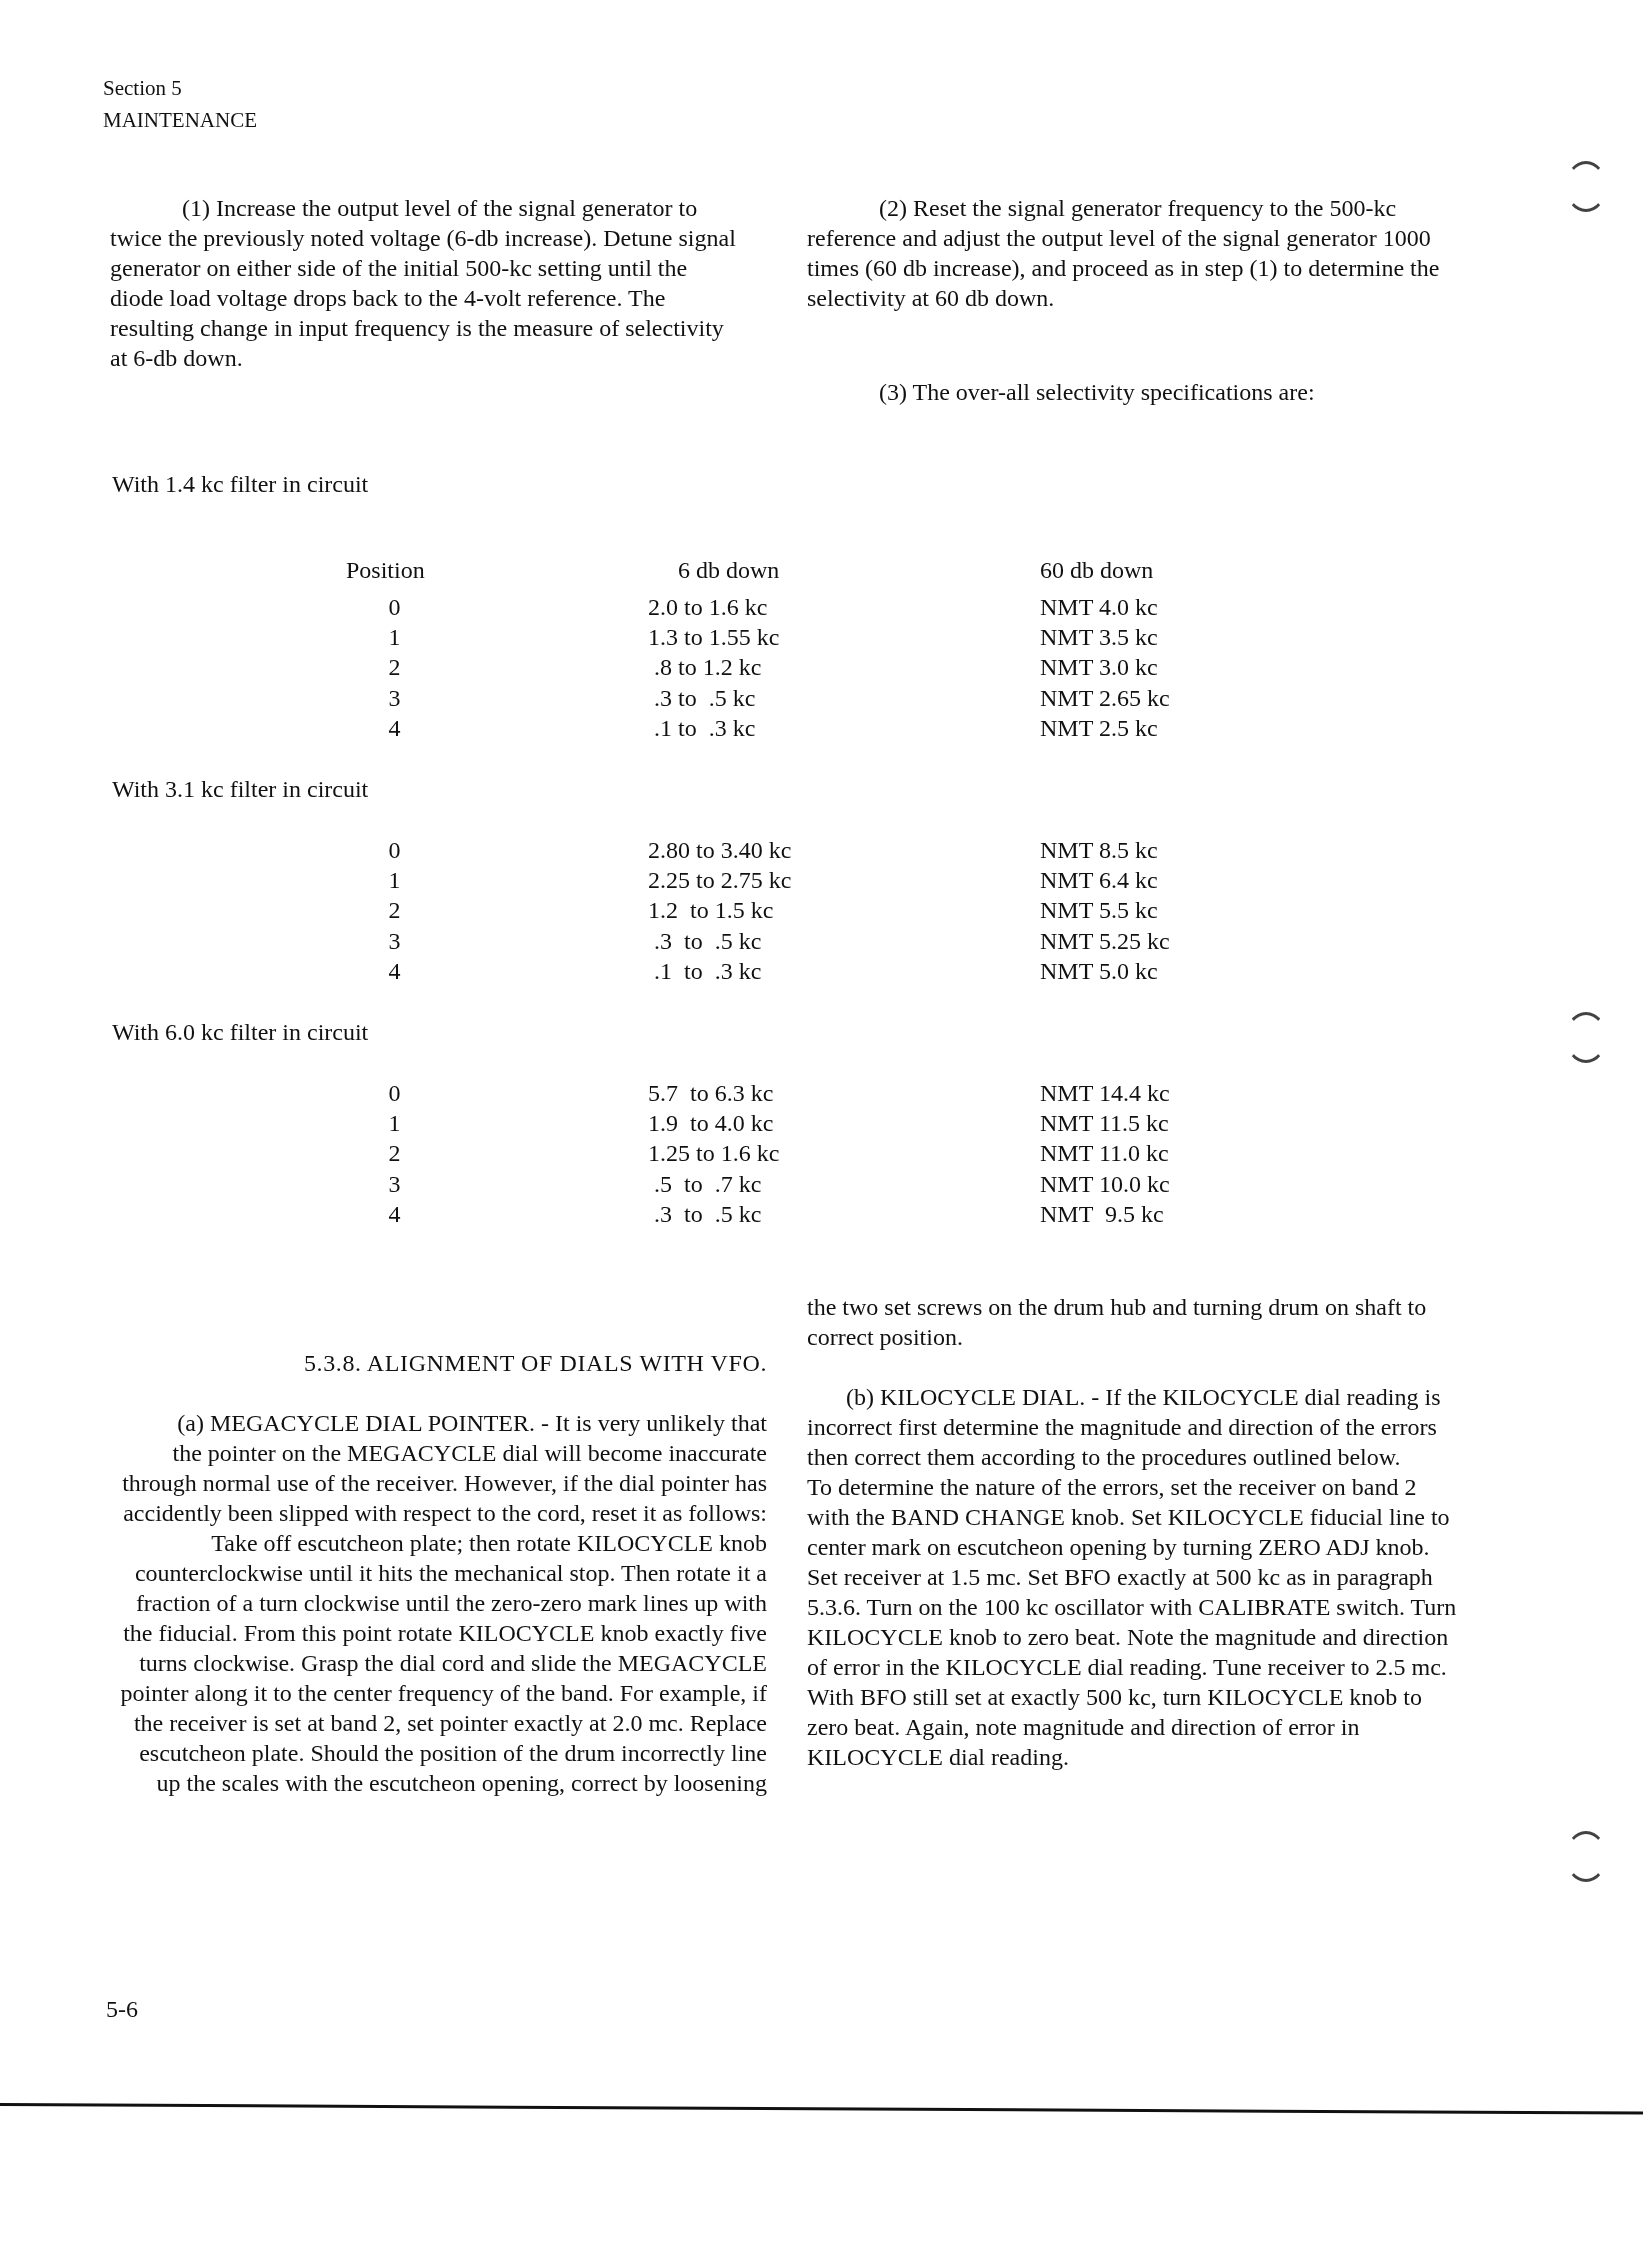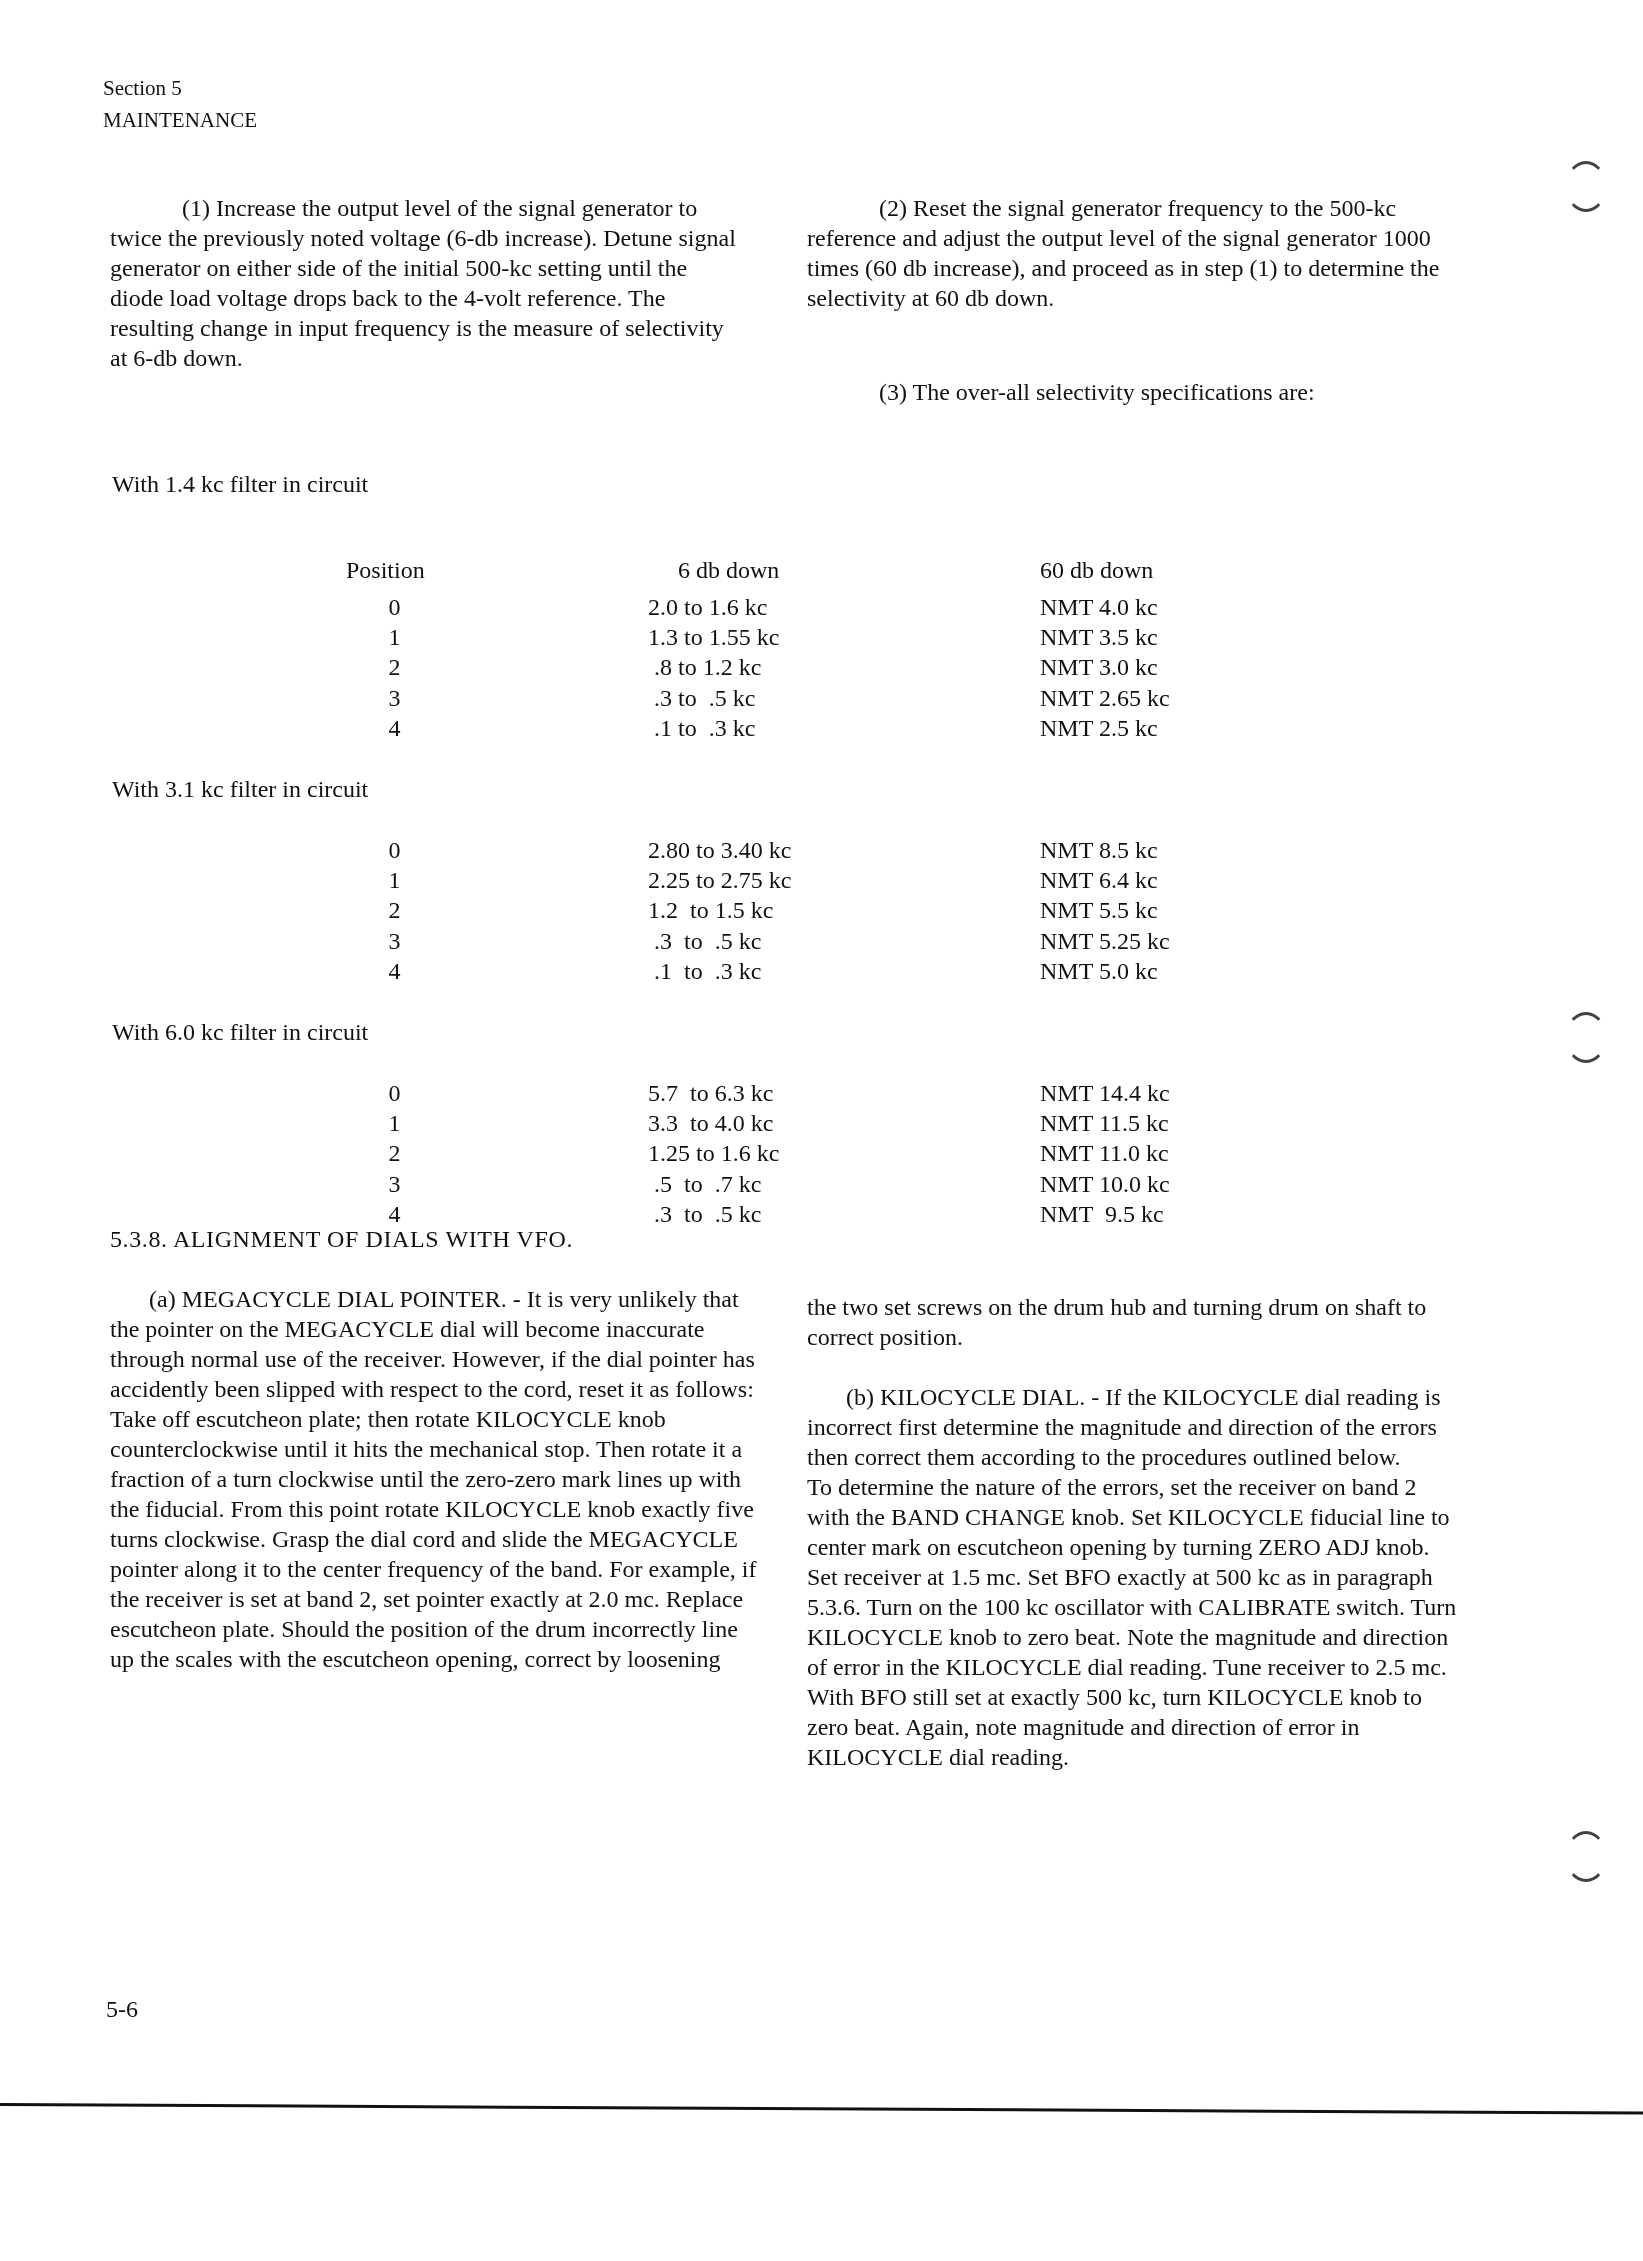--- a/index.html
+++ b/index.html
@@ -120,41 +120,41 @@
 
   <div class="filter-label" style="top:1017px;">With 6.0 kc filter in circuit</div>
 
   <div class="tbl-row" style="top:1078px;">
     <span class="c-pos">0</span>
     <span class="c-six">5.7  to 6.3 kc</span>
     <span class="c-sixty">NMT 14.4 kc</span>
   </div>
   <div class="tbl-row" style="top:1108px;">
     <span class="c-pos">1</span>
-    <span class="c-six">3.3  to 4.0 kc</span>
+    <span class="c-six">1.9  to 4.0 kc</span>
     <span class="c-sixty">NMT 11.5 kc</span>
   </div>
   <div class="tbl-row" style="top:1138px;">
     <span class="c-pos">2</span>
     <span class="c-six">1.25 to 1.6 kc</span>
     <span class="c-sixty">NMT 11.0 kc</span>
   </div>
   <div class="tbl-row" style="top:1169px;">
     <span class="c-pos">3</span>
     <span class="c-six"> .5  to  .7 kc</span>
     <span class="c-sixty">NMT 10.0 kc</span>
   </div>
   <div class="tbl-row" style="top:1199px;">
     <span class="c-pos">4</span>
     <span class="c-six"> .3  to  .5 kc</span>
     <span class="c-sixty">NMT  9.5 kc</span>
   </div>
 </div>
 
-<div class="col para" style="left:110px; top:1224px; width:657px;">
+<div class="col para" style="left:110px; top:1348px; width:657px;text-align:right;">
   <p class="section-title">5.3.8. ALIGNMENT OF DIALS WITH VFO.</p>
   <p class="indent-sm" style="margin-top:30px;">(a) MEGACYCLE DIAL POINTER. - It is very unlikely that the pointer on the MEGACYCLE dial will become inaccurate through normal use of the receiver. However, if the dial pointer has accidently been slipped with respect to the cord, reset it as follows: Take off escutcheon plate; then rotate KILOCYCLE knob counterclockwise until it hits the mechanical stop. Then rotate it a fraction of a turn clockwise until the zero-zero mark lines up with the fiducial. From this point rotate KILOCYCLE knob exactly five turns clockwise. Grasp the dial cord and slide the MEGACYCLE pointer along it to the center frequency of the band. For example, if the receiver is set at band 2, set pointer exactly at 2.0 mc. Replace escutcheon plate. Should the position of the drum incorrectly line up the scales with the escutcheon opening, correct by loosening</p>
 </div>
 
 <div class="col para" style="left:807px; top:1292px; width:657px;">
   <p>the two set screws on the drum hub and turning drum on shaft to correct position.</p>
   <p class="indent-sm" style="margin-top:30px;">(b) KILOCYCLE DIAL. - If the KILOCYCLE dial reading is incorrect first determine the magnitude and direction of the errors then correct them according to the procedures outlined below.</p>
   <p>To determine the nature of the errors, set the receiver on band 2 with the BAND CHANGE knob. Set KILOCYCLE fiducial line to center mark on escutcheon opening by turning ZERO ADJ knob. Set receiver at 1.5 mc. Set BFO exactly at 500 kc as in paragraph 5.3.6. Turn on the 100 kc oscillator with CALIBRATE switch. Turn KILOCYCLE knob to zero beat. Note the magnitude and direction of error in the KILOCYCLE dial reading. Tune receiver to 2.5 mc. With BFO still set at exactly 500 kc, turn KILOCYCLE knob to zero beat. Again, note magnitude and direction of error in KILOCYCLE dial reading.</p>
 </div>
 

